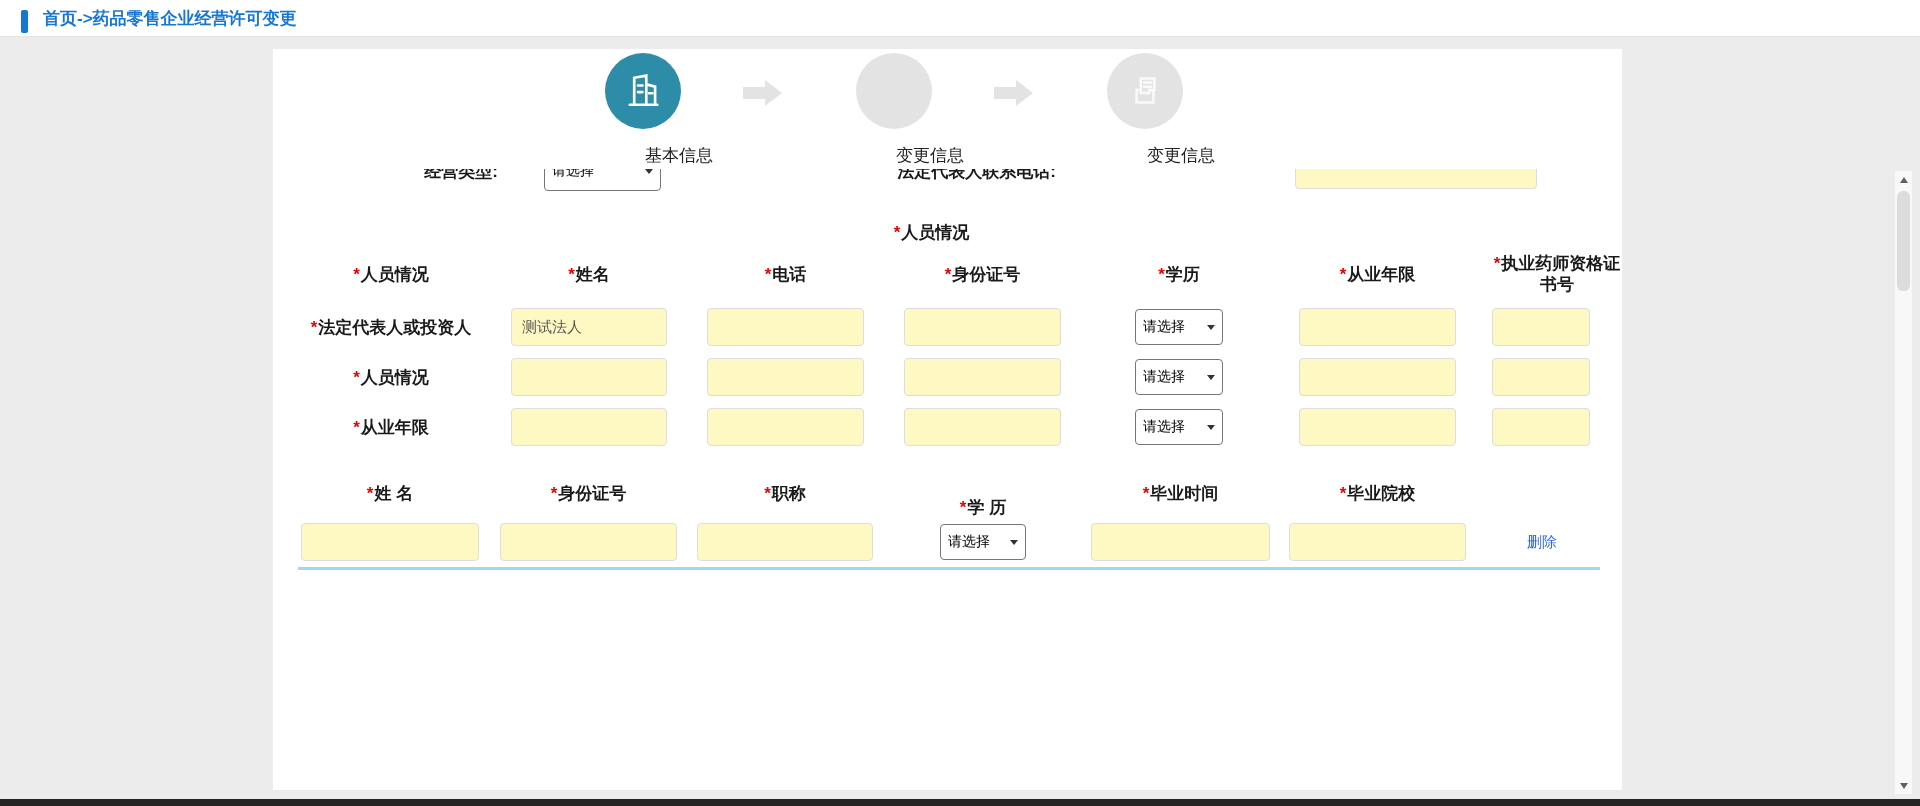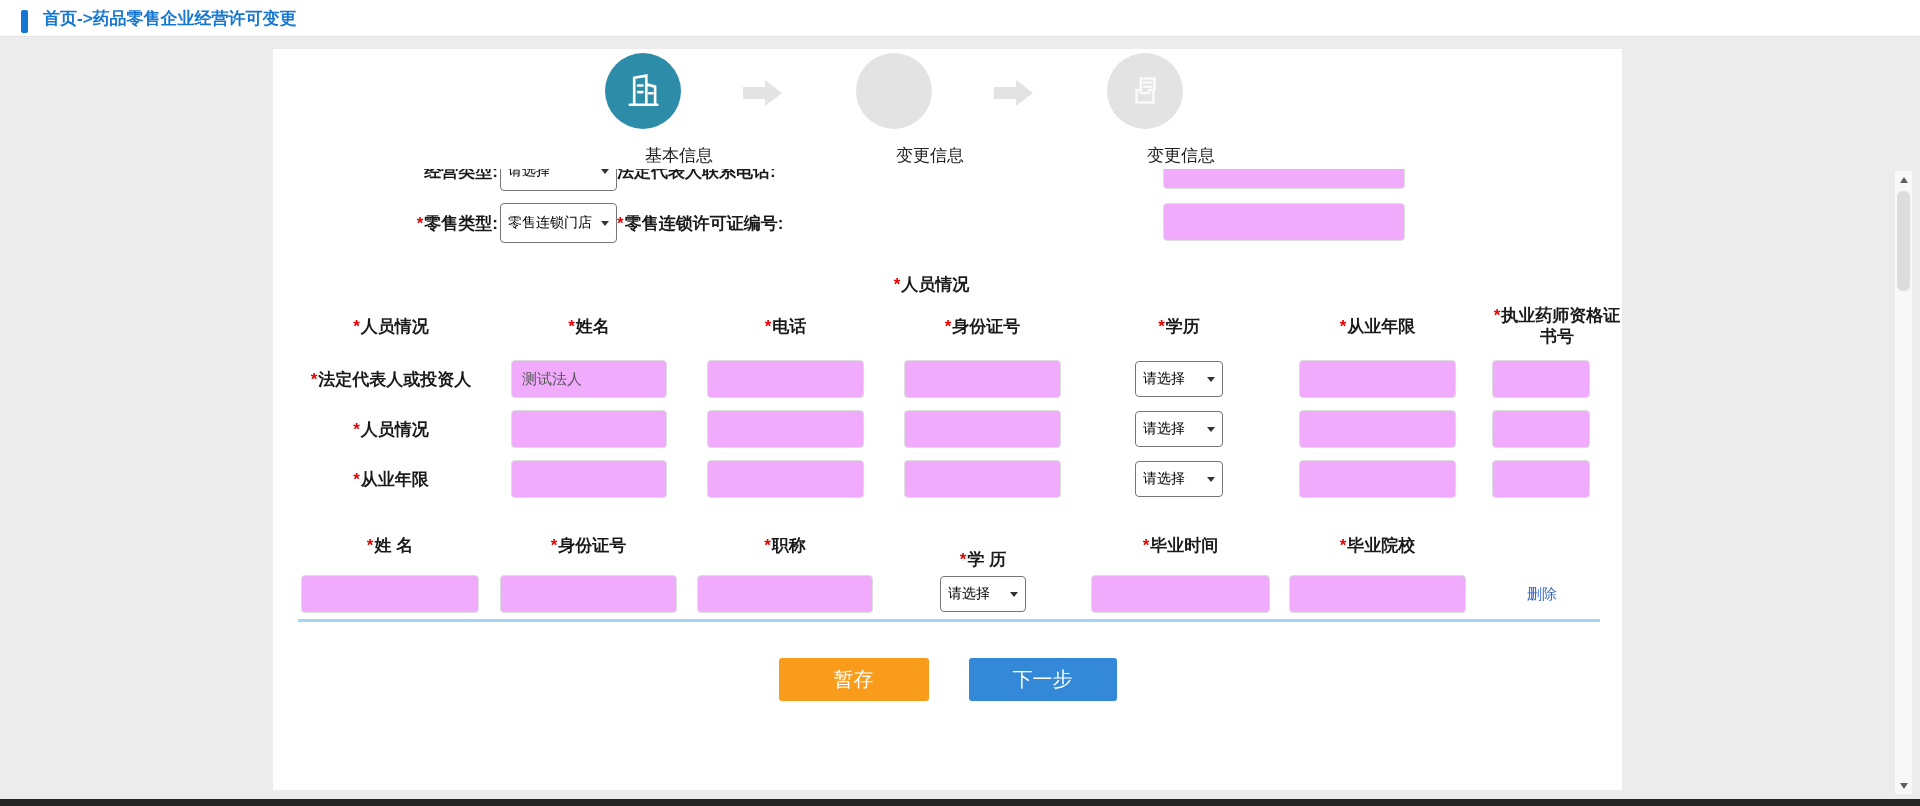--- a/index.html
+++ b/index.html
@@ -24,27 +24,27 @@
   .step-circle{position:absolute;top:4px;width:76px;height:76px;border-radius:50%;display:flex;align-items:center;justify-content:center;cursor:pointer;}
   .step-circle.active{background:var(--step_active);}
   .step-circle.inactive{background:var(--step_inactive);}
   .step-label{position:absolute;top:95px;width:140px;text-align:right;font-size:17px;color:#222;}
   .step-arrow{position:absolute;top:31px;width:40px;height:26px;}
   .step-arrow .bar{position:absolute;left:0;top:7px;width:22px;height:12px;background:var(--step_inactive);}
   .step-arrow .head{position:absolute;left:22px;top:0;width:0;height:0;border-top:13px solid transparent;border-bottom:13px solid transparent;border-left:17px solid var(--step_inactive);}
   
   .viewport{position:absolute;left:0;top:120px;width:1349px;height:621px;overflow:hidden;}
   .frow{display:flex;align-items:center;height:40px;}
-  .frow.first{margin-top:-18px;}
+  .frow.first{margin-top:-18px;gap:44px;}
   .frow.second{margin-top:12px;}
   .lbl{font-size:17px;font-weight:bold;color:#1a1a1a;white-space:nowrap;}
   .req{color:var(--required);margin-right:1px;font-weight:bold;}
   .flabel{width:225px;text-align:right;}
-  .flabel2{width:543px;text-align:left;}
-  .inp{background:#f0abfc;border:1px solid #ddd;border-radius:4px;height:38px;width:100%;
+  .flabel2{width:543px;text-align:center;}
+  .inp{background:#fef9c3;border:1px solid #ddd;border-radius:4px;height:38px;width:100%;
        font-size:15px;color:#555;padding:0 10px;outline:none;font-family:inherit;}
   .sel{background:#fff;border:1px solid #767676;border-radius:4px;height:40px;
        display:flex;align-items:center;justify-content:space-between;padding:0 7px;font-size:14px;color:#000;cursor:pointer;}
   .sel .arr{width:0;height:0;border-left:4px solid transparent;border-right:4px solid transparent;border-top:5px solid #333;margin-left:6px;}
   .sel.small{height:36px;}
   .fsel{margin-left:2px;width:117px;}
   .finp-box{margin-left:3px;width:242px;height:40px;}
   .section-title{margin-top:30px;height:20px;width:1317px;text-align:center;font-size:17px;font-weight:bold;}
   
   .p-head{display:flex;align-items:center;margin-top:11px;min-height:44px;}
@@ -141,33 +141,20 @@
     <div class="frow first">
       <div class="lbl flabel">经营类型:</div>
       <div class="sel fsel">
         <span>请选择</span>
         <span class="arr"></span>
       </div>
       <div class="lbl flabel2">法定代表人联系电话:</div>
       <div class="finp-box"><input class="inp" value="" style=""></div>
     </div>
 
-    <div class="frow second">
-      <div class="lbl flabel">
-        <span class="req">*</span><span>零售类型:</span>
-      </div>
-      <div class="sel fsel">
-        <span>零售连锁门店</span>
-        <span class="arr"></span>
-      </div>
-      <div class="lbl flabel2">
-        <span class="req">*</span><span>零售连锁许可证编号:</span>
-      </div>
-      <div class="finp-box"><input class="inp" value="" style=""></div>
-    </div>
 
     <div class="section-title">
       <span class="req">*</span><span>人员情况</span>
     </div>
 
     <div class="p-head">
       <div class="hc hc1"><span class="req">*</span><span>人员情况</span></div>
       <div class="hc hc2"><span class="req">*</span><span>姓名</span></div>
       <div class="hc hc3"><span class="req">*</span><span>电话</span></div>
       <div class="hc hc4"><span class="req">*</span><span>身份证号</span></div>
@@ -241,24 +228,20 @@
             <span class="arr"></span>
           </div>
         </div>
       <div class="b5"><input class="inp" value="" style=""></div>
       <div class="b6"><input class="inp" value="" style=""></div>
       <div class="del-link">删除</div>
     </div>
 
     <div class="divider"></div>
 
-    <div class="btn-row">
-      <button class="btn save">暂存</button>
-      <button class="btn next">下一步</button>
-    </div>
 
   </div>
 </div>
 
 <div class="scrollbar">
   <div class="sb-btn up">
       <span class="tri-up"></span>
     </div>
   <div class="sb-thumb"></div>
   <div class="sb-btn down">

